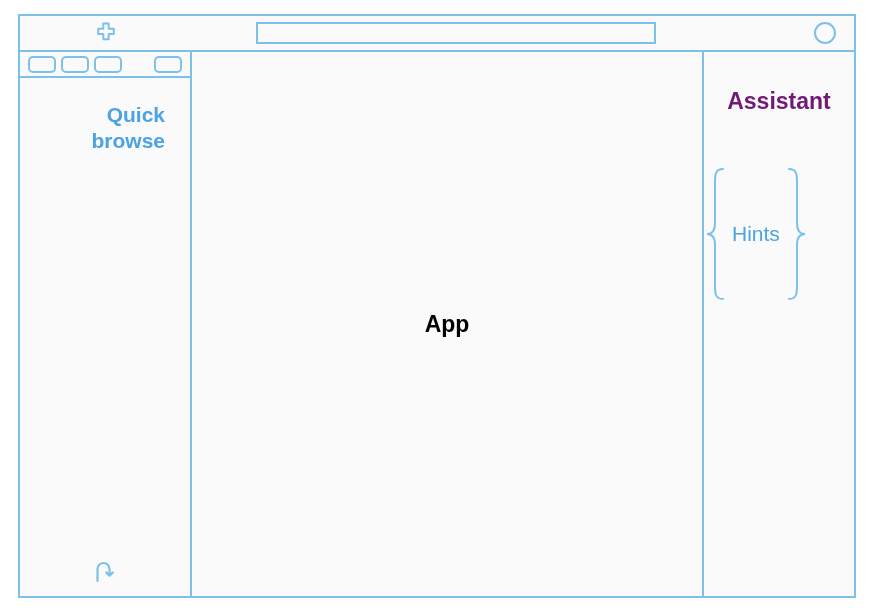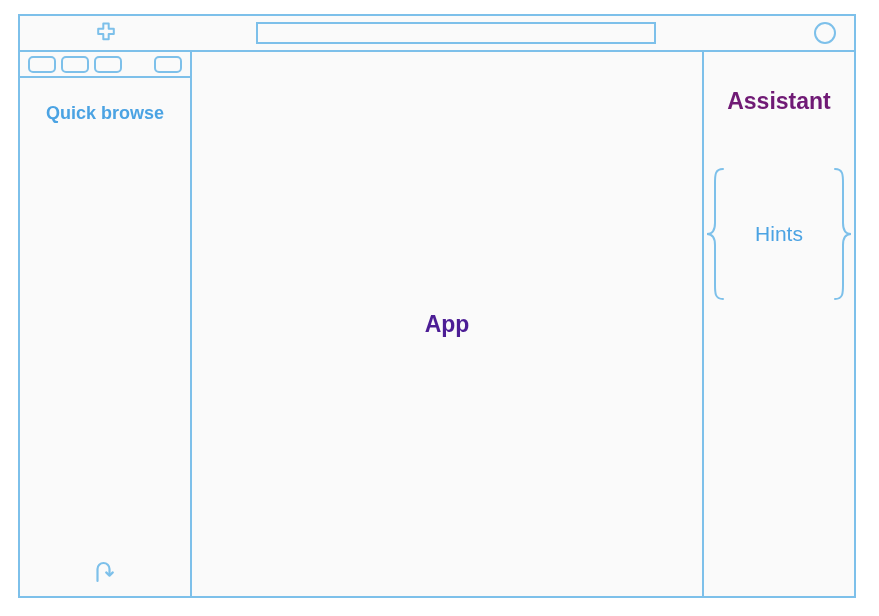--- a/index.html
+++ b/index.html
@@ -139,21 +139,21 @@
   .sidebar-body {
     flex: 1 1 auto;
     display: flex;
     flex-direction: column;
     align-items: center;
     padding-top: 24px;
     position: relative;
     min-height: 0;
   }
   .sidebar-title {
-    font-size: 18px;
+    font-size: 21px;
     font-weight: bold;
     color: #4ba3e3;
     text-align: right;
     line-height: 1.25;
     max-width: 120px;
   }
   .sidebar-footer {
     position: absolute;
     left: 0;
     bottom: 10px;
@@ -170,21 +170,21 @@
     border-right: 2px solid #7dc0ea;
     display: flex;
     align-items: center;
     justify-content: center;
     background: #fafafa;
     min-width: 0;
   }
   .app-title {
     font-size: 23px;
     font-weight: bold;
-    color: #4c1d95;
+    color: #000000;
   }
 
   
   .assistant-panel {
     width: 150px;
     flex: 0 0 150px;
     display: flex;
     flex-direction: column;
     align-items: center;
     background: #fafafa;
@@ -194,21 +194,21 @@
   .assistant-title {
     font-size: 23px;
     font-weight: bold;
     color: #701a75;
     text-align: center;
   }
   .hints-block {
     margin-top: 52px;
     display: flex;
     align-items: center;
-    justify-content: space-between;
+    justify-content: flex-start;
     width: 100%;
   }
   .brace {
     display: block;
     width: 22px;
     height: 134px;
     flex: 0 0 22px;
   }
   .hints-label {
     font-size: 21px;

